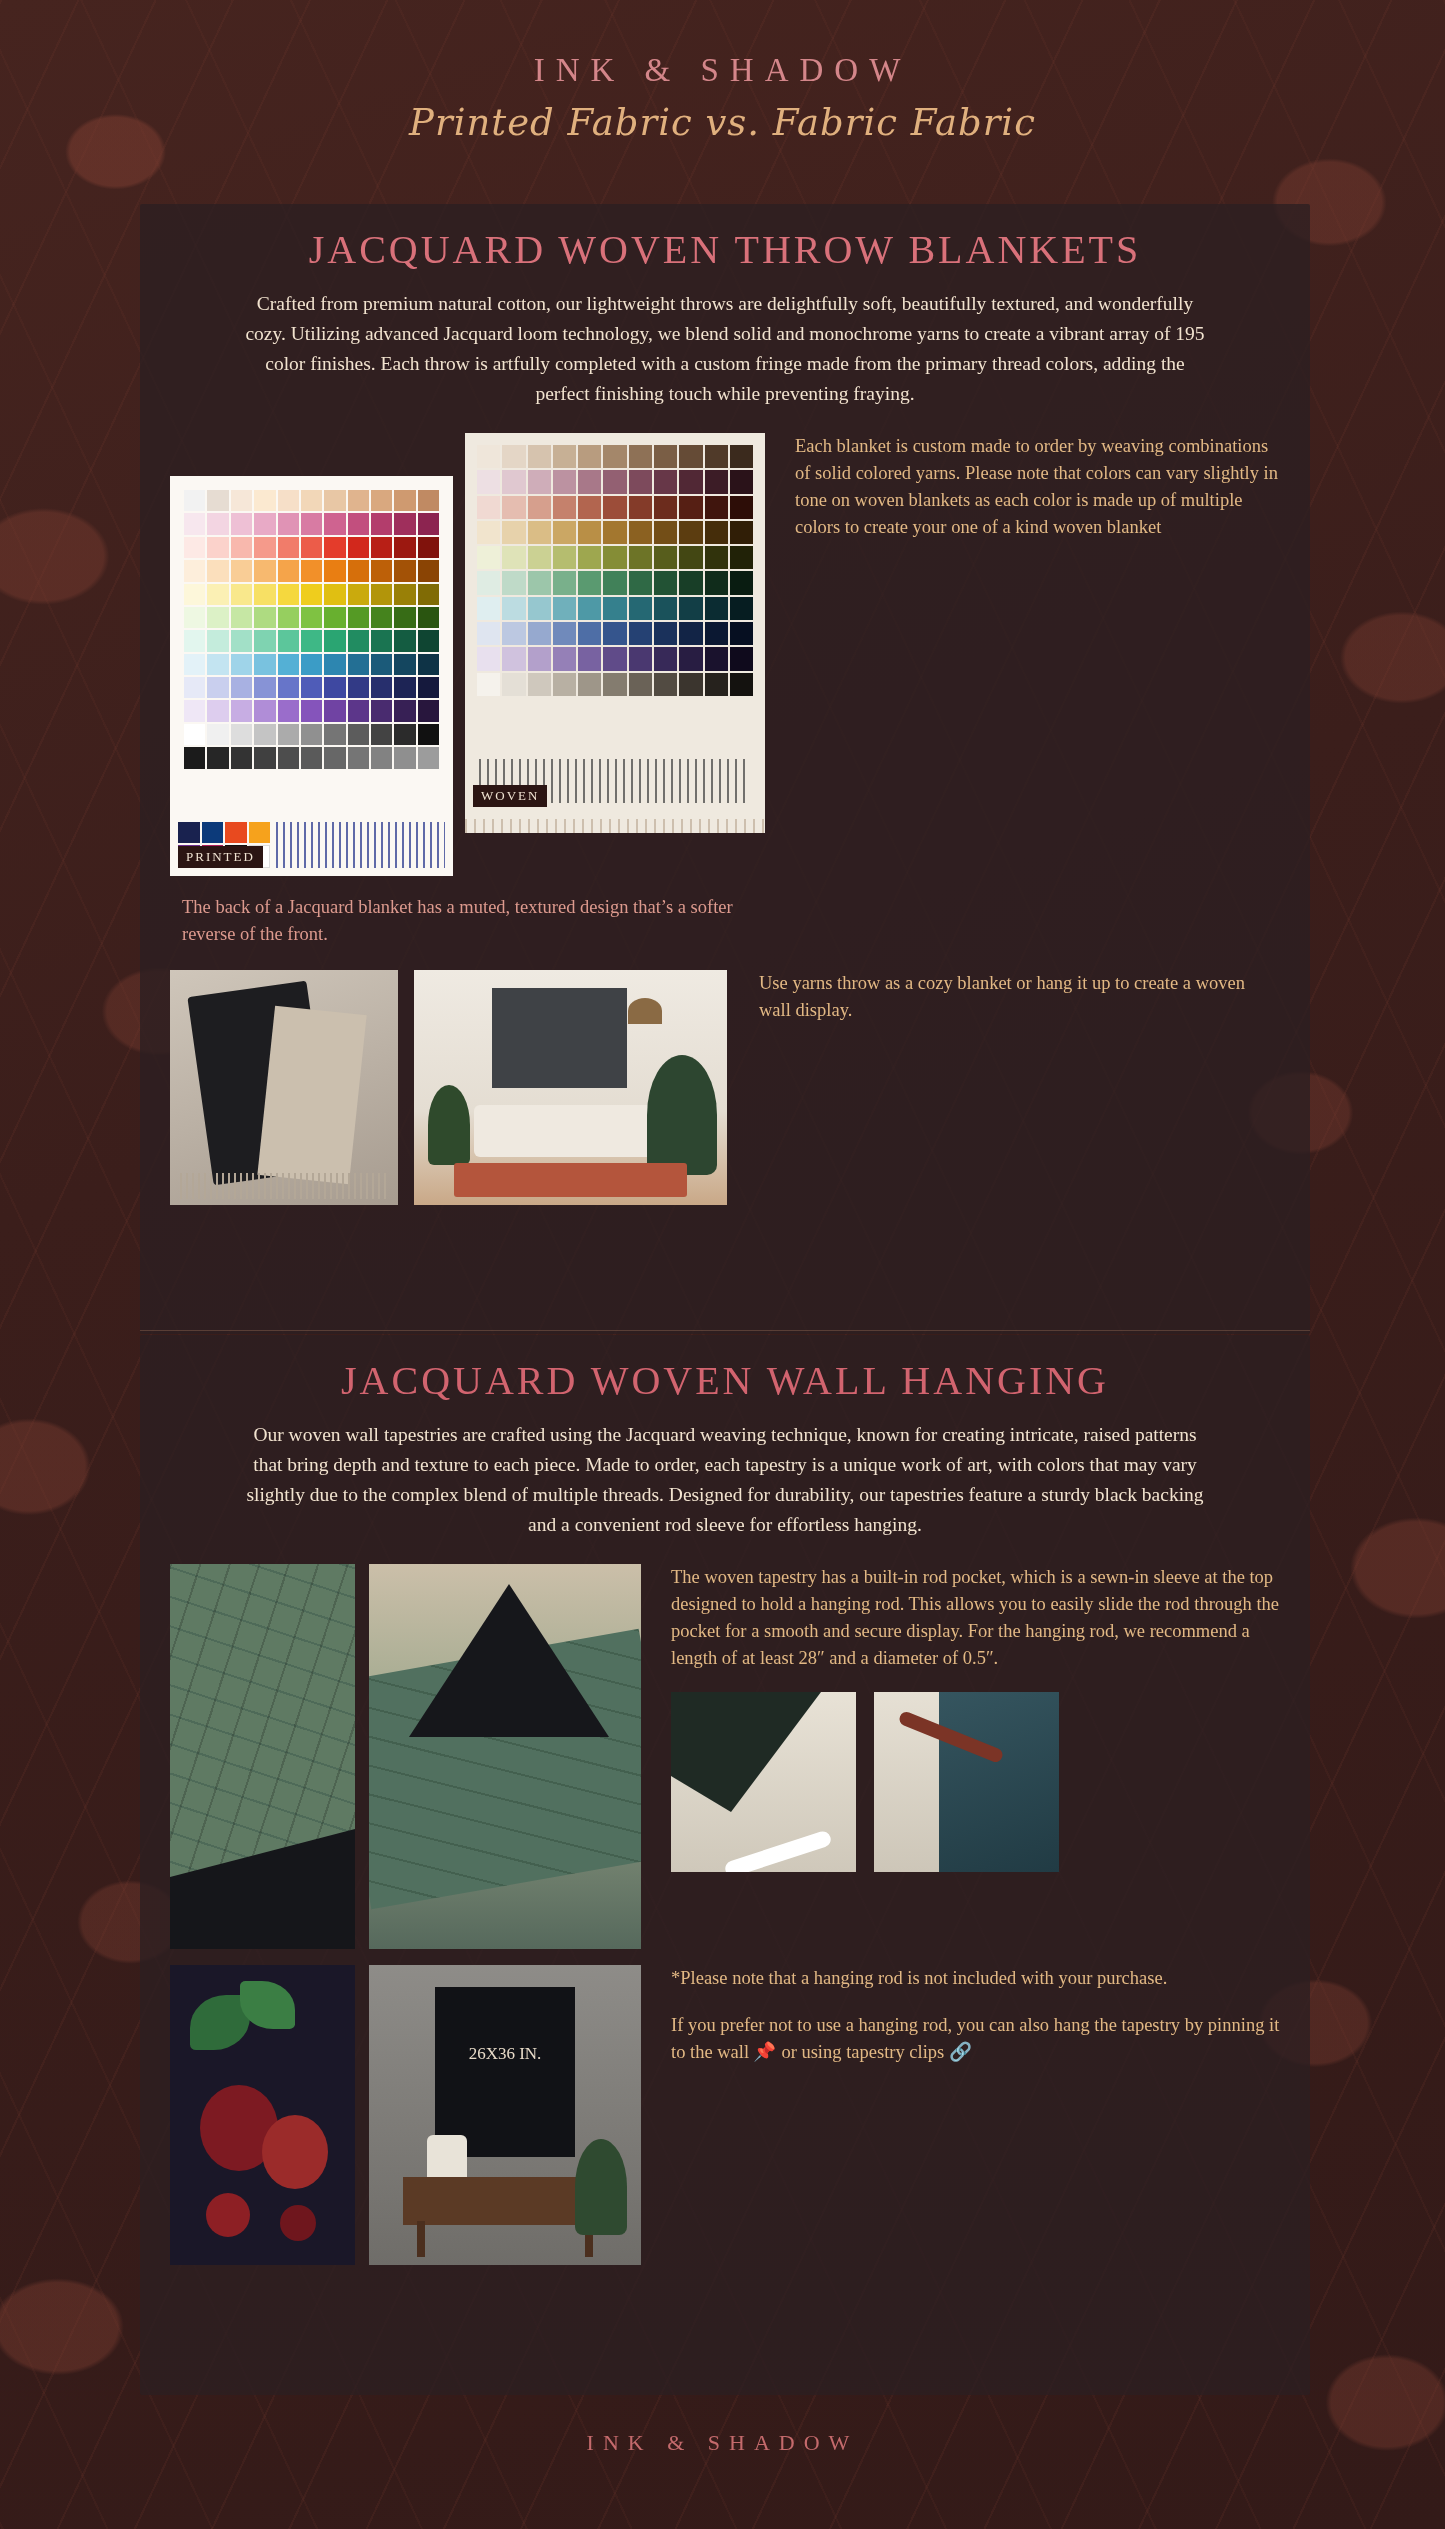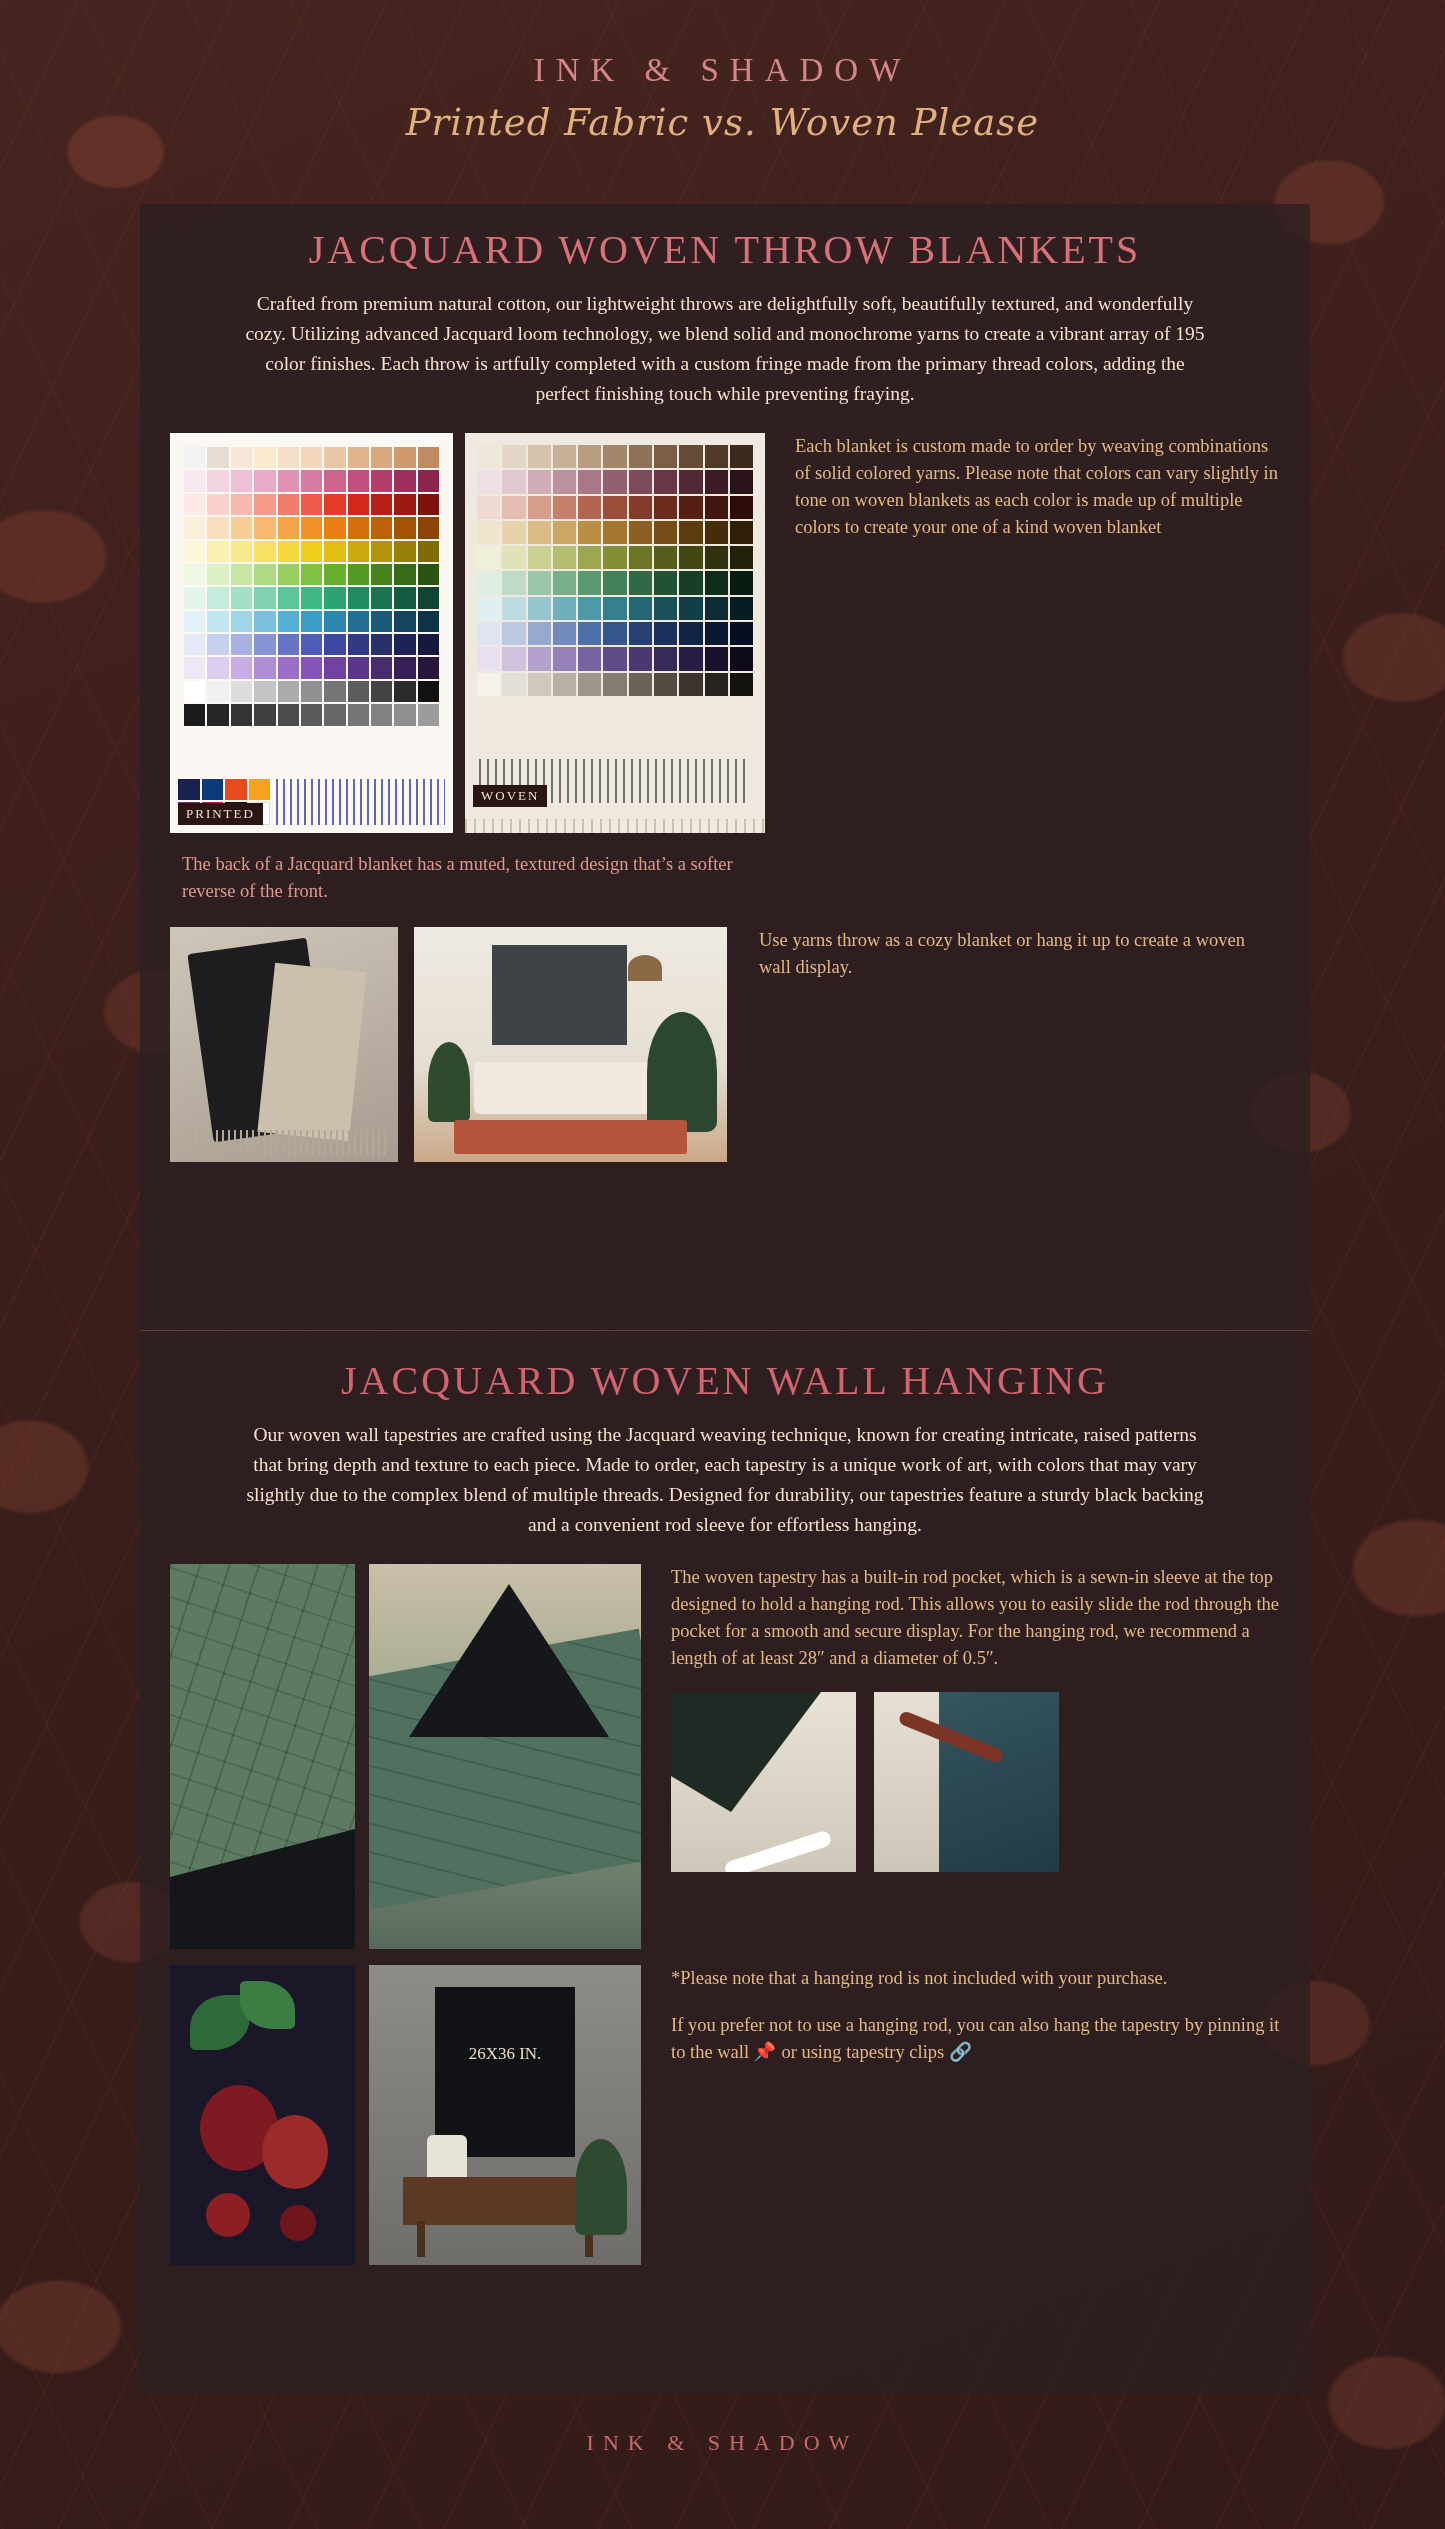--- a/index.html
+++ b/index.html
@@ -115,21 +115,21 @@
   }
 
   .divider {
     position: absolute;
     left: 140px; width: 1170px;
     height: 1px;
     background: rgba(220,160,120,0.25);
   }
 
   
-  .swatch-card { background: #fbf8f3; }
+  .swatch-card { background: #fbf8f3; margin-top: 43px; }
   .swatch-grid { display: grid; gap: 2px; padding: 8px; }
   .sw { width: 100%; aspect-ratio: 1/1; }
 
   .blanket-card {
     background: #efe9df;
     position: relative;
   }
   .fringe {
     position:absolute; bottom:0; left:0; right:0; height:14px;
     background: repeating-linear-gradient(90deg, #cdbfae 0 2px, transparent 2px 9px);
@@ -155,21 +155,21 @@
 </style>
 </head>
 <body>
 
 <div class="bg-floral"></div>
 
 <div class="page">
 
   <div class="brand-top">
     <div class="brand-name">INK  &amp;  SHADOW</div>
-    <div class="brand-sub">Printed Fabric vs. Woven Please</div>
+    <div class="brand-sub">Printed Fabric vs. Fabric Fabric</div>
   </div>
 
   <div class="panel panel-1">
 
     <div class="section-title">JACQUARD WOVEN THROW BLANKETS</div>
 
     <div class="intro">Crafted from premium natural cotton, our lightweight throws are delightfully soft, beautifully textured, and wonderfully cozy. Utilizing advanced Jacquard loom technology, we blend solid and monochrome yarns to create a vibrant array of 195 color finishes. Each throw is artfully completed with a custom fringe made from the primary thread colors, adding the perfect finishing touch while preventing fraying.</div>
 
     <div class="row" style="padding:24px 30px 0 30px; gap:12px;">
 

